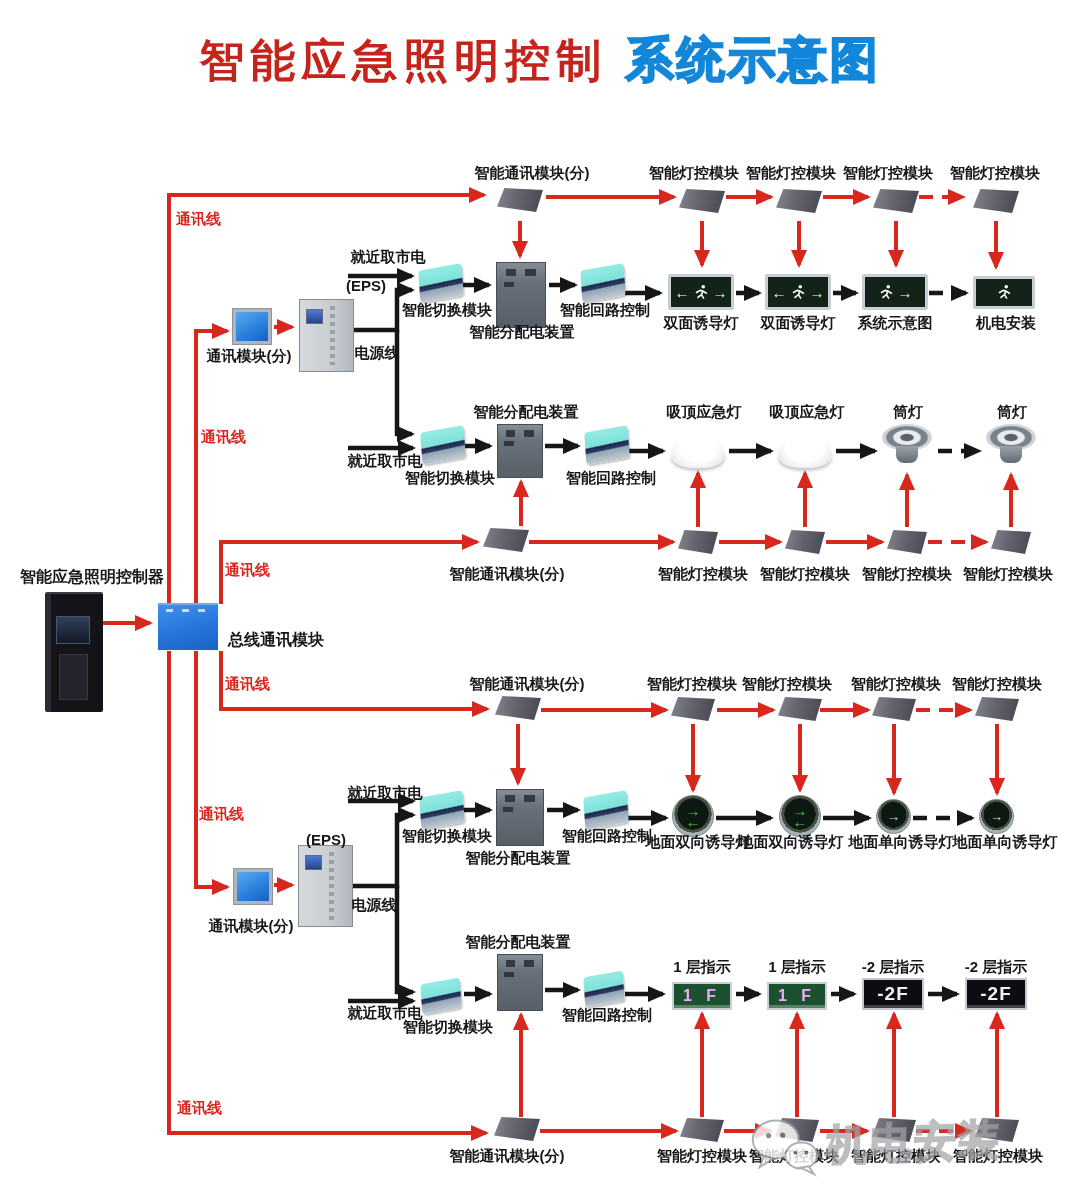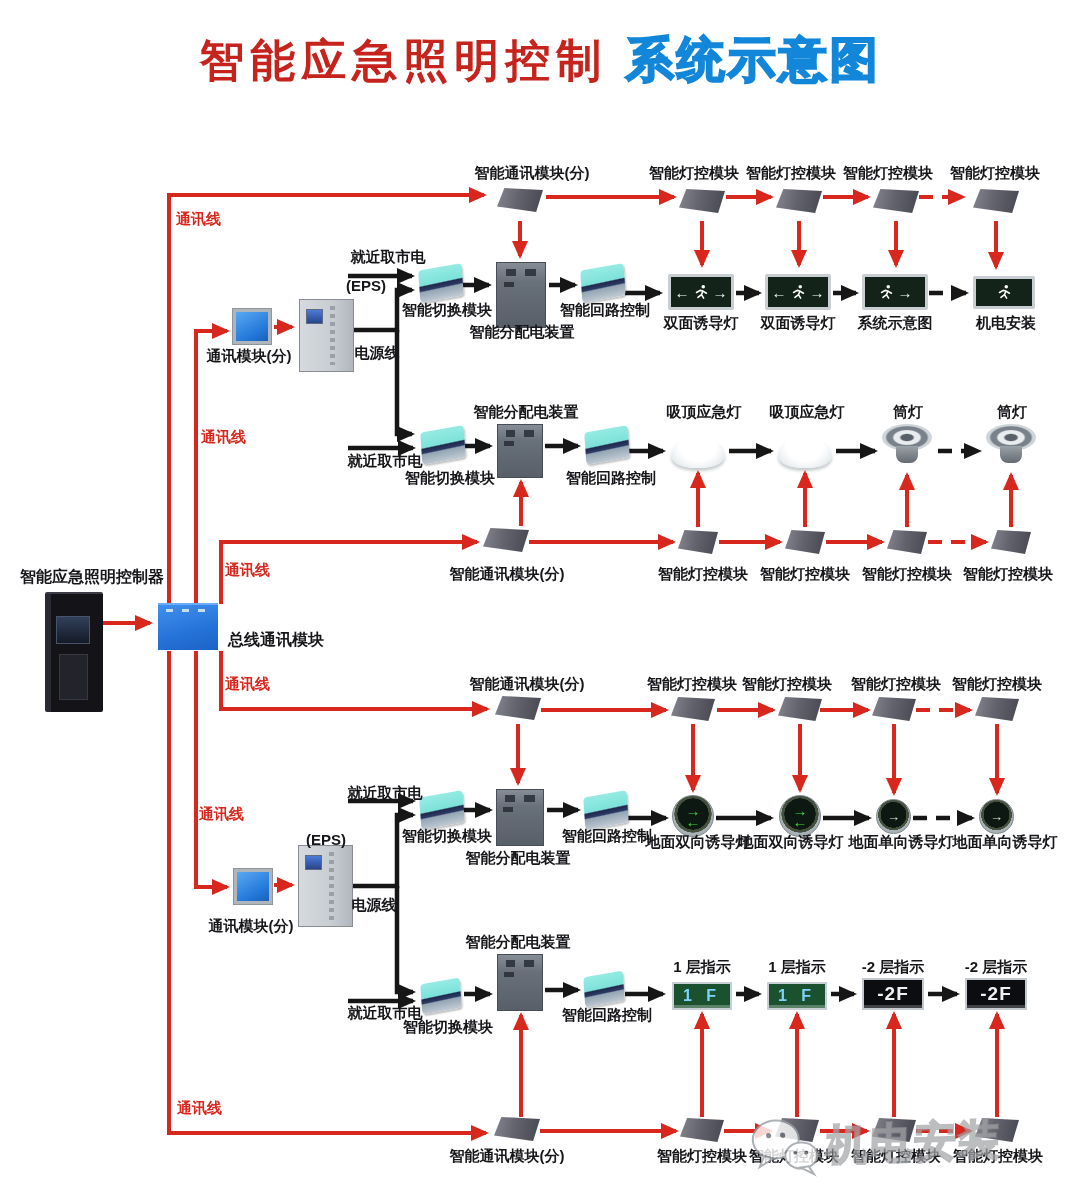--- a/index.html
+++ b/index.html
@@ -58,21 +58,21 @@
   .sign{display:flex;align-items:center;justify-content:center;gap:3px;background:#142319;
       border:3px solid #c9ced3;border-radius:2px;color:#eefff2;}
   .sa{font-size:15px;font-weight:900;line-height:1;}
   .run{width:17px;height:17px;color:#fff;}
   .fl{border-radius:50%;border:1px solid #7c878b;display:flex;flex-direction:column;
       align-items:center;justify-content:center;
       background:radial-gradient(circle at 50% 45%,#0e1812 0 52%,#45503e 53% 62%,#a8b2b6 63% 100%);}
   .fa{font-size:15px;font-weight:900;line-height:11px;color:#3fd63c;}
   .fa.w{color:#cfe9d2;font-size:13px;line-height:13px;}
   .f1{display:flex;align-items:center;justify-content:center;background:#1c5130;
-      border:2px solid #c9d0d5;color:#7dd3fc;font-size:16px;font-weight:900;letter-spacing:5px;
+      border:2px solid #c9d0d5;color:#f0abfc;font-size:16px;font-weight:900;letter-spacing:5px;
       box-shadow:inset 0 -3px 0 rgba(255,255,255,.28);}
   .f2{display:flex;align-items:center;justify-content:center;background:#0c0d10;
       border:2px solid #c3c9cf;color:#f0f0f0;font-size:19px;font-weight:900;letter-spacing:1px;
       box-shadow:inset 0 -3px 0 rgba(255,255,255,.22);}
   
   .wm{position:absolute;left:748px;top:1113px;z-index:6;display:flex;align-items:center;gap:4px;
       transform:rotate(-2deg);opacity:.92;}
   .wm-text{font-size:42px;font-weight:900;letter-spacing:2px;color:rgba(255,255,255,.30);
       -webkit-text-stroke:2px rgba(150,152,155,.70);transform:skewX(-4deg);}
 </style>

